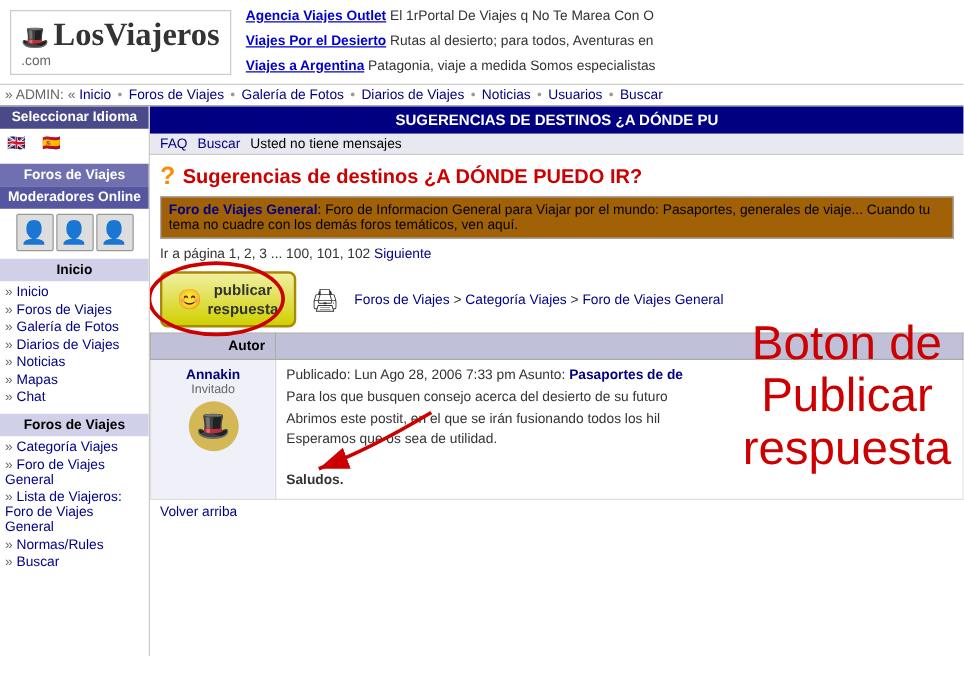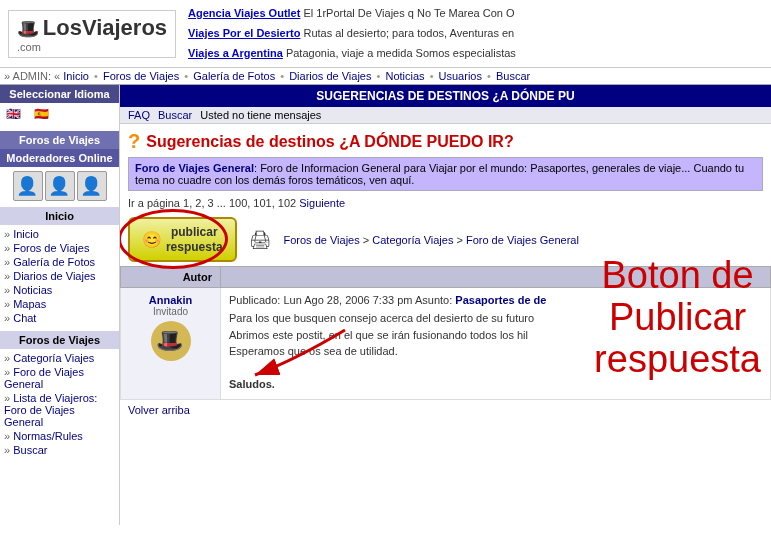--- a/index.html
+++ b/index.html
@@ -2,21 +2,21 @@
 <html><head>
   <meta charset="utf-8">
   <style>
     * { margin: 0; padding: 0; box-sizing: border-box; }
     body { font-family: Arial, Helvetica, sans-serif; font-size: 12px; background: #fff; width: 771px; height: 546px; overflow: hidden; }
 
     
     #top-banner { background: #fff; border-bottom: 1px solid #ccc; padding: 4px 8px; display: flex; align-items: center; gap: 12px; }
     #logo-area { flex-shrink: 0; }
     .logo-box { background: #fff; border: 1px solid #ccc; padding: 4px 8px; display: inline-block; }
-    .logo-text { font-size: 22px; font-weight: bold; color: #333; font-family: Liberation Sans, sans-serif; text-align: center; }
+    .logo-text { font-size: 26px; font-weight: bold; color: #333; font-family: Liberation Serif, serif; text-align: center; }
     .logo-hat { color: #8B6914; font-size: 18px; }
     .logo-com { color: #666; font-size: 11px; }
     .ad-links { font-size: 11px; line-height: 1.8; }
     .ad-links a { color: #0000cc; text-decoration: underline; font-weight: bold; }
     .ad-links span { color: #333; }
 
     
     #nav-bar { background: #fff; border-bottom: 1px solid #aaa; padding: 2px 4px; font-size: 11px; color: #666; }
     #nav-bar a { color: #000080; text-decoration: none; }
     .nav-sep { color: #999; margin: 0 2px; }
@@ -42,21 +42,21 @@
     
     #content { flex: 1; background: #fff; overflow-y: auto; }
     .content-header { background: #000080; color: #fff; padding: 4px 8px; font-size: 12px; font-weight: bold; text-align: center; }
     .content-subbar { background: #e8e8f0; padding: 2px 8px; font-size: 11px; display: flex; gap: 8px; border-bottom: 1px solid #ccc; }
     .content-subbar a { color: #000080; text-decoration: none; }
 
     .thread-title-bar { padding: 6px 8px 2px 8px; display: flex; align-items: center; gap: 6px; }
     .question-icon { color: #ff8c00; font-size: 20px; font-weight: bold; }
     .thread-title { color: #cc0000; font-size: 16px; font-weight: bold; }
 
-    .forum-info { background: #c4b5fd; border: 1px solid #aab; margin: 2px 8px; padding: 4px 6px; font-size: 11px; }
+    .forum-info { background: #a16207; border: 1px solid #aab; margin: 2px 8px; padding: 4px 6px; font-size: 11px; }
     .forum-info a { color: #000080; font-weight: bold; text-decoration: none; }
 
     .pagination-bar { padding: 4px 8px; font-size: 11px; color: #333; }
     .pagination-bar a { color: #000080; text-decoration: none; }
 
     .action-bar { padding: 4px 8px; display: flex; align-items: center; gap: 12px; position: relative; }
     
     
     .publish-btn-wrapper { position: relative; }
     .publish-btn { background: linear-gradient(to bottom, #f0f0a0, #d0d000); border: 2px solid #aa8800; border-radius: 6px; padding: 6px 12px; cursor: pointer; display: flex; align-items: center; gap: 4px; font-size: 12px; font-weight: bold; color: #333; }

